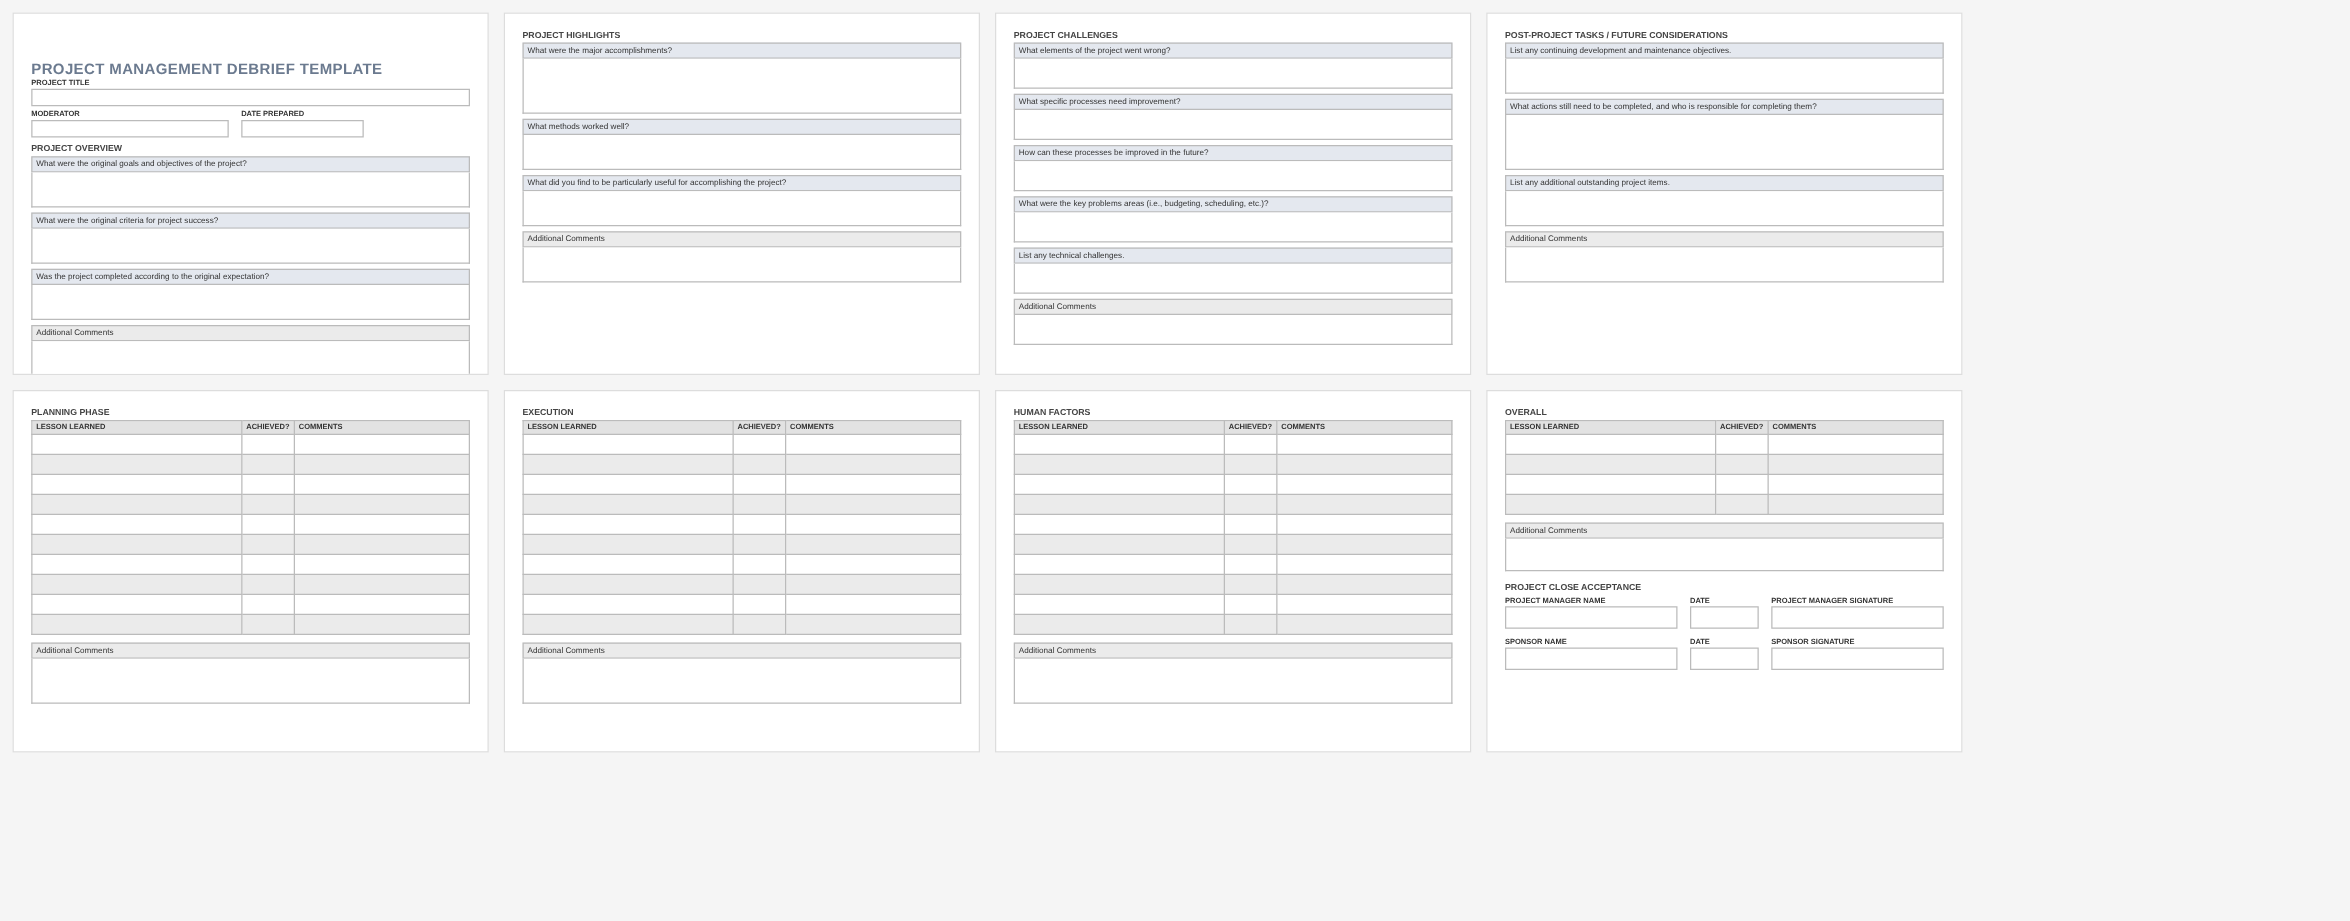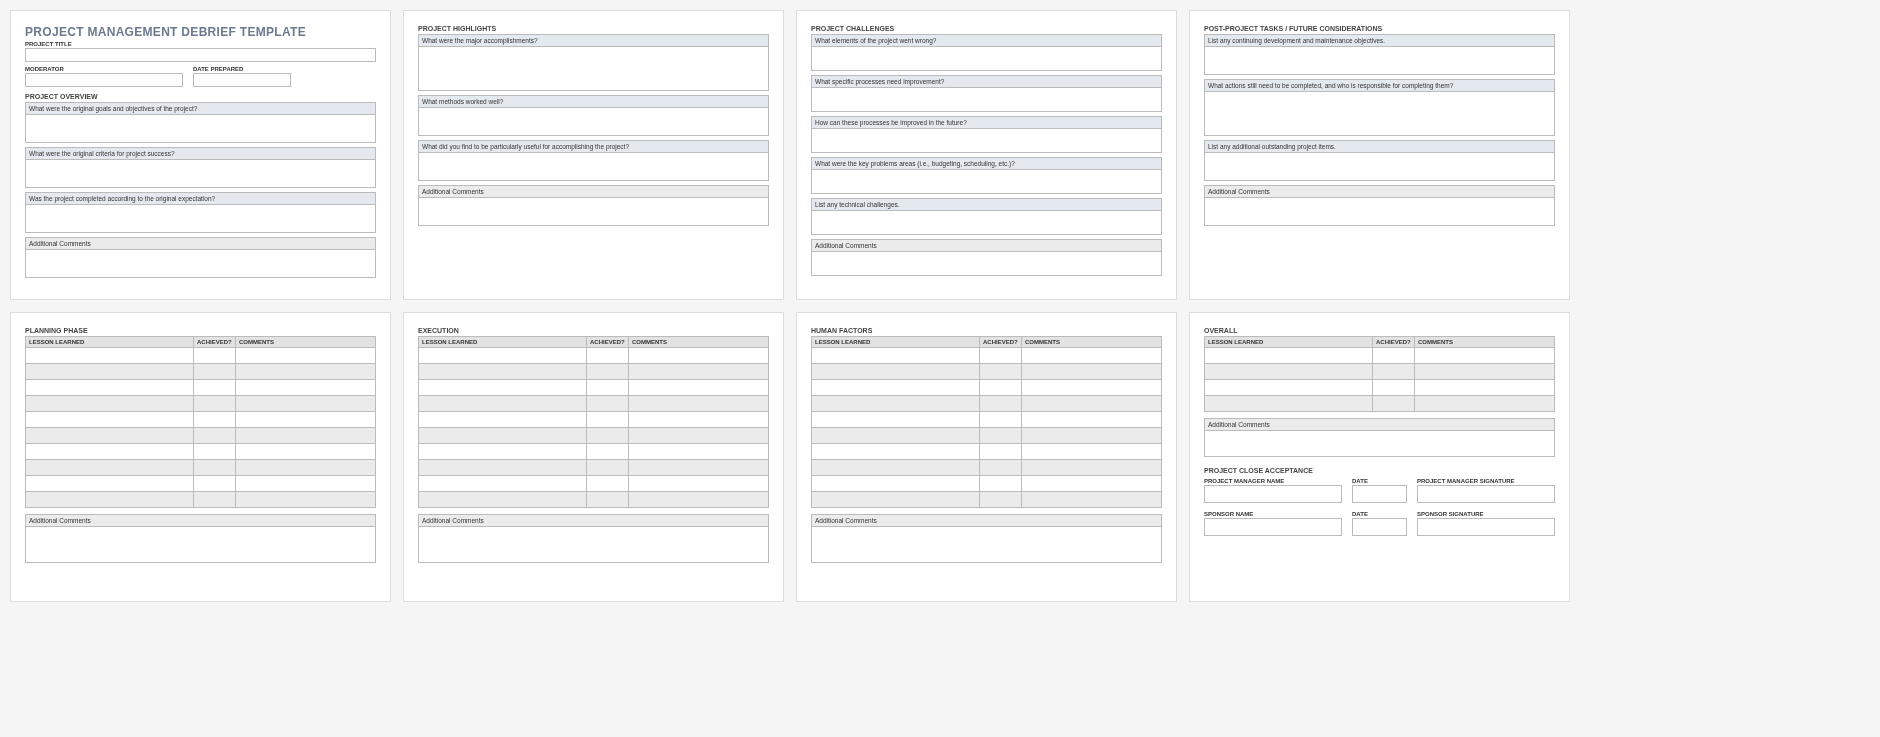--- a/index.html
+++ b/index.html
@@ -23,20 +23,21 @@
     padding: 14px;
     position: relative;
     overflow: hidden;
   }
   .title {
     font-size: 12px;
     font-weight: bold;
     color: #6b7a8f;
     letter-spacing: 0.3px;
     margin-bottom: 2px;
+    margin-top: 23px;
   }
   .sec-head {
     font-size: 7px;
     font-weight: bold;
     color: #444;
     margin-top: 6px;
     margin-bottom: 2px;
   }
   .field-row {
     display: flex;

